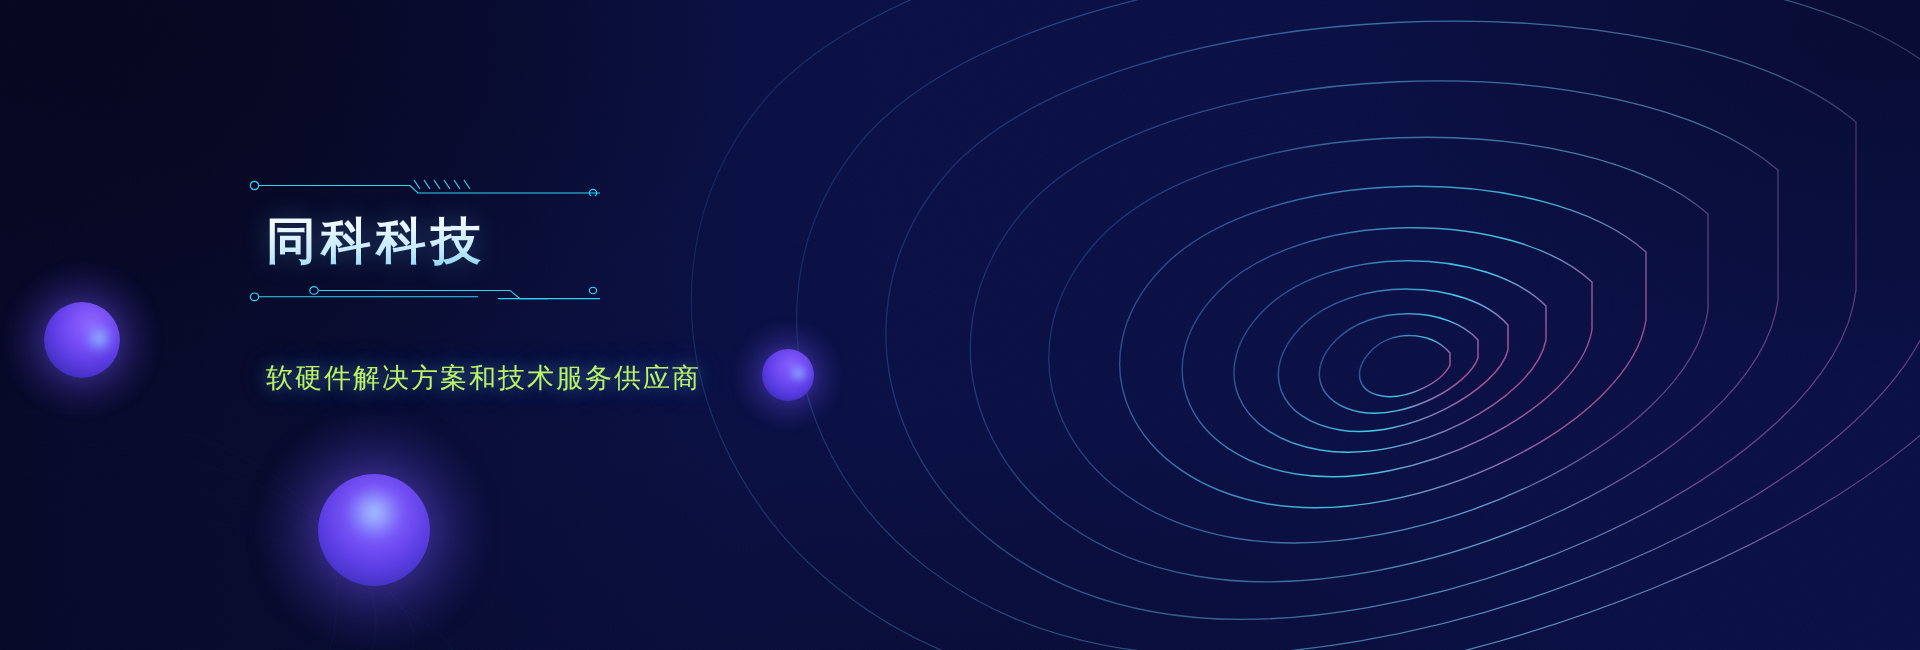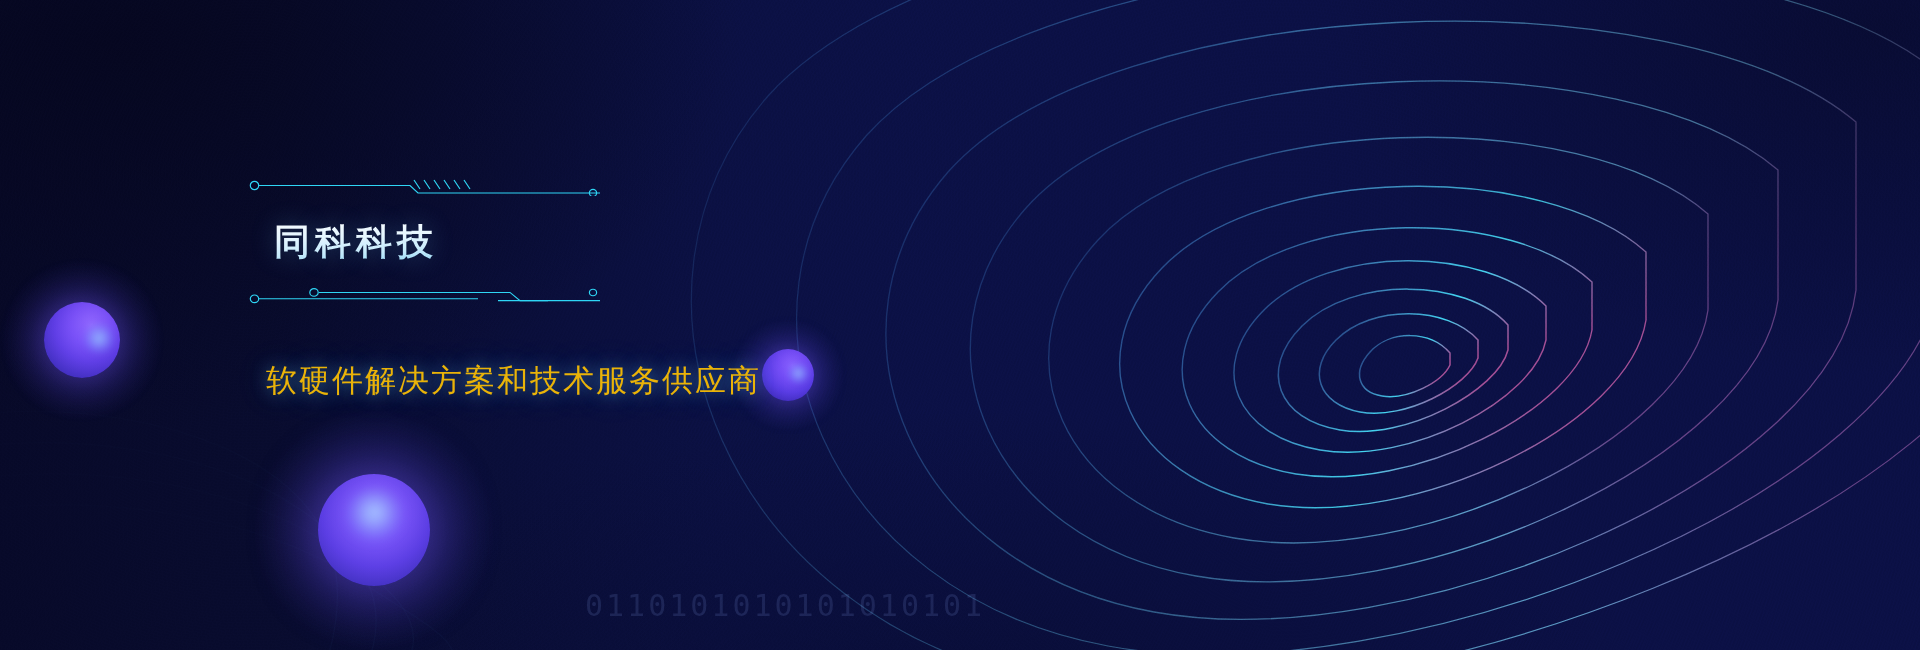--- a/index.html
+++ b/index.html
@@ -131,45 +131,45 @@
   }
   .deco-top, .deco-bottom {
     position: relative;
     width: 352px;
     height: 20px;
   }
   .deco-top { margin-bottom: 6px; }
   .deco-bottom { margin-top: 4px; }
 
   .logo-text {
-    margin: 16px;
+    margin: 8px;
     font-family: "DejaVu Sans", "Liberation Sans", sans-serif;
-    font-size: 36px;
+    font-size: 50px;
     font-weight: 700;
     line-height: 1.02;
     letter-spacing: 5px;
     background: linear-gradient(178deg, #ffffff 0%, #f2fbff 30%, #cdeefc 58%, #8fd6f4 82%, #63c4ee 100%);
     -webkit-background-clip: text;
     background-clip: text;
     color: transparent;
     -webkit-text-fill-color: transparent;
     text-shadow: 0 0 26px rgba(110,200,255,0.30);
     padding: 2px 0 6px 10px;
   }
 
   .subtitle {
     position: absolute;
     left: 266px;
     top: 360px;
     margin: 0;
     font-family: "DejaVu Sans", "Liberation Sans", sans-serif;
-    font-size: 31px;
+    font-size: 27px;
     font-weight: 400;
     letter-spacing: 2px;
-    color: #eab308;
+    color: #bef264;
     text-shadow: 0 0 16px rgba(90,190,245,0.55), 0 0 34px rgba(60,150,230,0.30);
     white-space: nowrap;
   }
 </style>
 </head>
 <body>
 
 <div class="banner">
 
   <div class="bg-base"></div>
@@ -216,21 +216,20 @@
   <div class="sphere sphere-1">
       <span class="hl"></span>
     </div>
   <div class="sphere sphere-2">
       <span class="hl"></span>
     </div>
   <div class="sphere sphere-3">
       <span class="hl"></span>
     </div>
 
-  <div class="binary binary-2">0110101010101010101</div>
 
   <div class="brand">
 
     <svg class="deco-top" viewBox="0 0 352 20" preserveAspectRatio="none" aria-hidden="true">
       <g fill="none" stroke="#2fd6f5" stroke-width="1.2">
         <circle cx="6.5" cy="9.5" r="4.2"></circle>
         <path d="M11,9.5 H162 L170,17 H352"></path>
         <path d="M166,4 L172,13 M176,4 L182,13 M186,4 L192,13 M196,4 L202,13 M206,4 L212,13 M216,4 L222,13"></path>
       </g>
       <circle cx="345" cy="17" r="3.6" fill="none" stroke="#2fd6f5" stroke-width="1.2"></circle>

